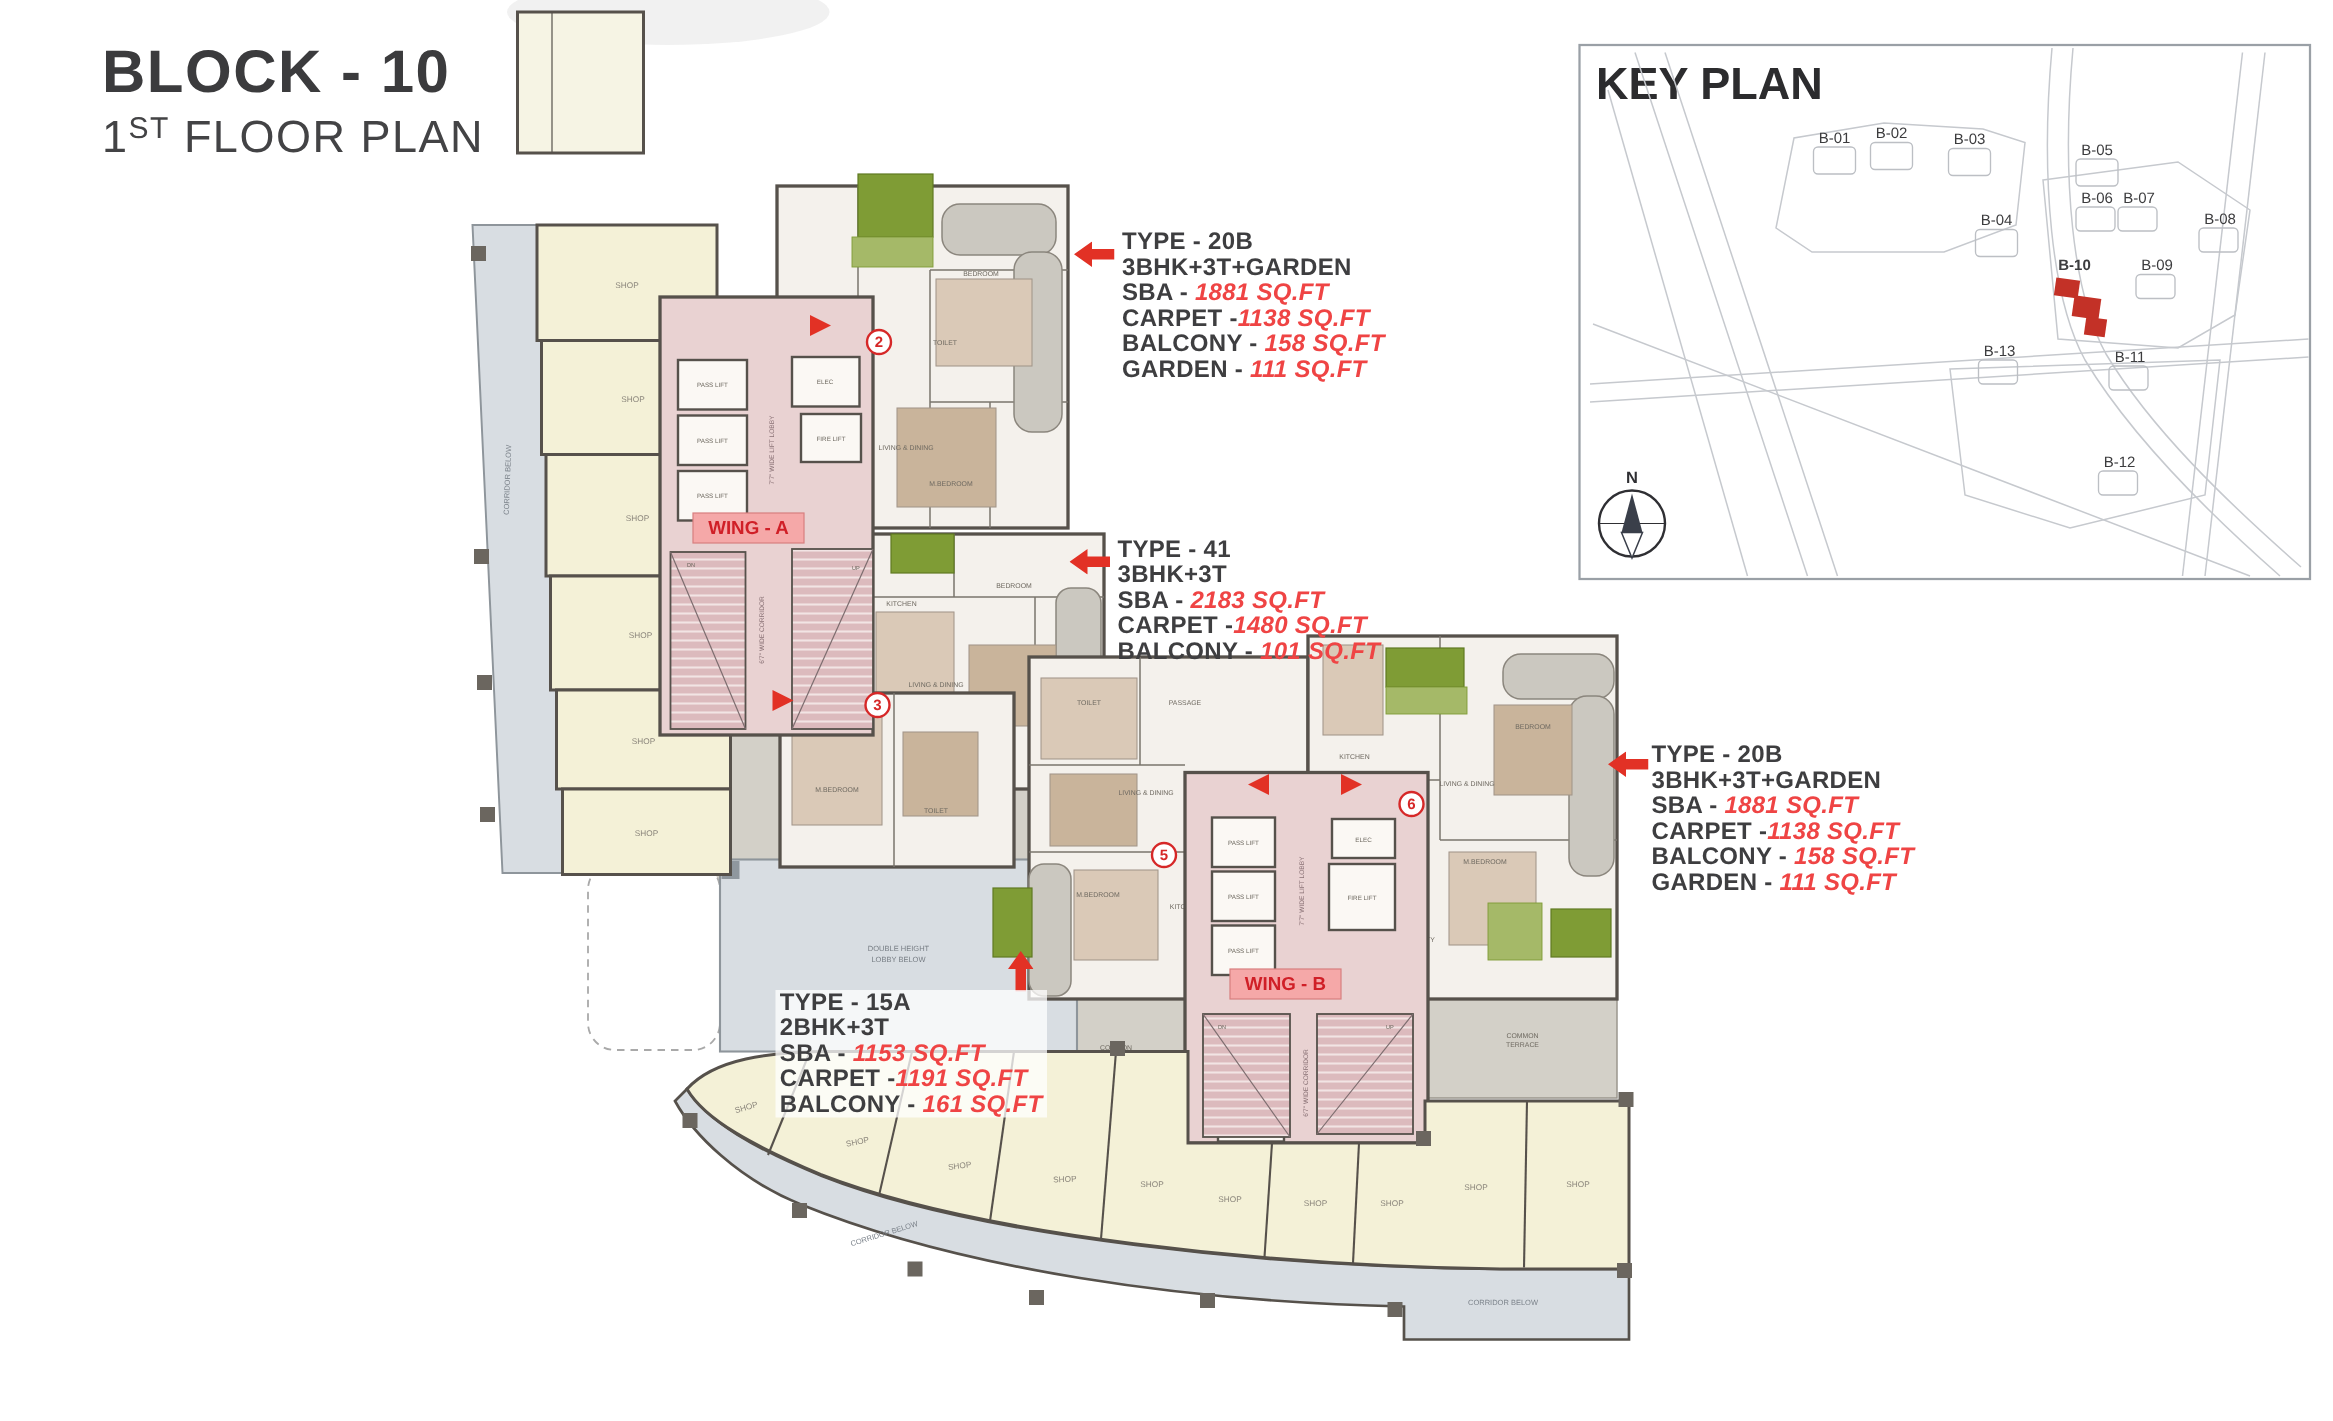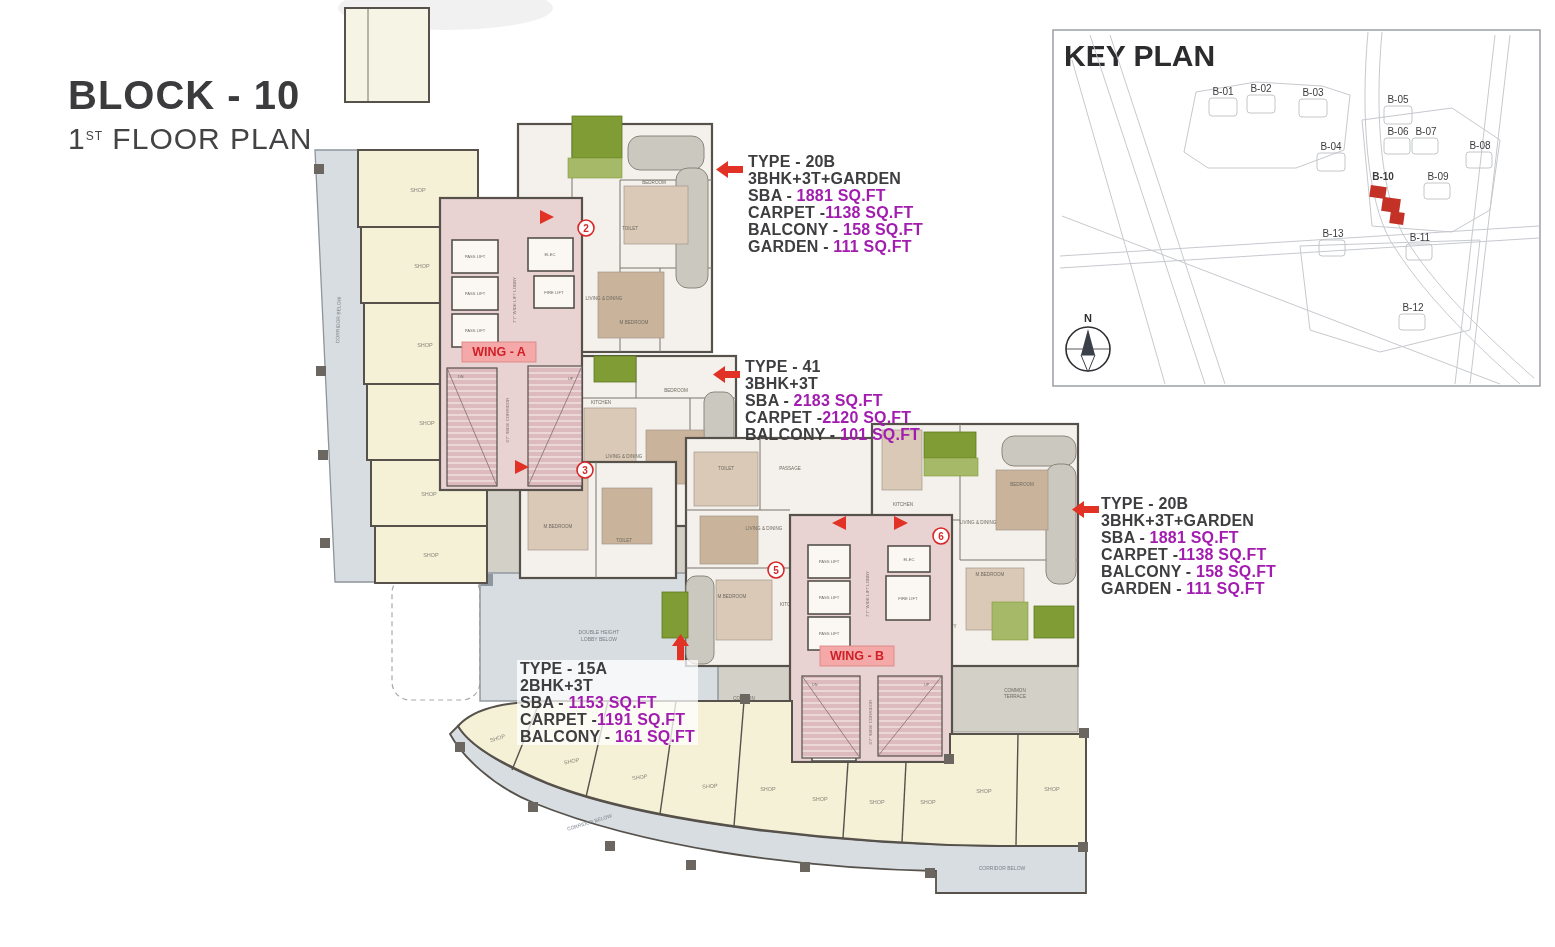--- a/index.html
+++ b/index.html
@@ -2,27 +2,27 @@
 <html><head>
 <meta charset="utf-8">
 <style>
   html,body{margin:0;padding:0;background:#fff;}
   #root{position:relative;width:1555px;height:947px;background:#ffffff;overflow:hidden;
         font-family:"Liberation Sans",sans-serif;}
   .smudge{position:absolute;left:338px;top:-14px;width:215px;height:44px;background:#ededee;
           border-radius:50%;opacity:.8;}
   
   .title{position:absolute;left:68px;top:26px;color:#3b3b3d;}
-  .title .t1{font-size:40px;font-weight:bold;letter-spacing:1px;margin-top:47px;}
+  .title .t1{font-size:40px;font-weight:bold;letter-spacing:1px;}
   .title .t2{font-size:30px;font-weight:normal;color:#434345;margin-top:4px;letter-spacing:1px;}
-  .title sup{font-size:12px;vertical-align:9px;}
+  .title sup{font-size:20px;vertical-align:9px;}
   
   .ann{position:absolute;font-size:16px;line-height:17px;font-weight:bold;color:#3e3e40;
        white-space:nowrap;letter-spacing:.2px;}
-  .ann .red{color:#a21caf;}
+  .ann .red{color:#ef4444;font-style:italic;}
   .ann.right{background:rgba(255,255,255,.75);padding:0 3px;}
   .arrow-abs{position:absolute;}
   svg text{font-family:"Liberation Sans",sans-serif;}
 </style>
 </head>
 <body>
 <div id="root">
 
 <div class="smudge"></div>
 
@@ -412,21 +412,21 @@
 
 <div class="arrow-abs" style="left:713px;top:366px;">
   <svg width="27" height="17">
         <polygon points="0,8.5 12,0 12,5 27,5 27,12 12,12 12,17" fill="#e23125"></polygon>
       </svg>
 </div>
 <div class="ann" style="left:745px;top:358px;">
   <div>TYPE - 41</div>
   <div>3BHK+3T</div>
   <div><span>SBA - </span><span class="red">2183 SQ.FT</span></div>
-  <div><span>CARPET -</span><span class="red">2120 SQ.FT</span></div>
+  <div><span>CARPET -</span><span class="red">1480 SQ.FT</span></div>
   <div><span>BALCONY - </span><span class="red">101 SQ.FT</span></div>
 </div>
 
 <div class="arrow-abs" style="left:1072px;top:501px;">
   <svg width="27" height="17">
         <polygon points="0,8.5 12,0 12,5 27,5 27,12 12,12 12,17" fill="#e23125"></polygon>
       </svg>
 </div>
 <div class="ann" style="left:1101px;top:495px;">
   <div>TYPE - 20B</div>

